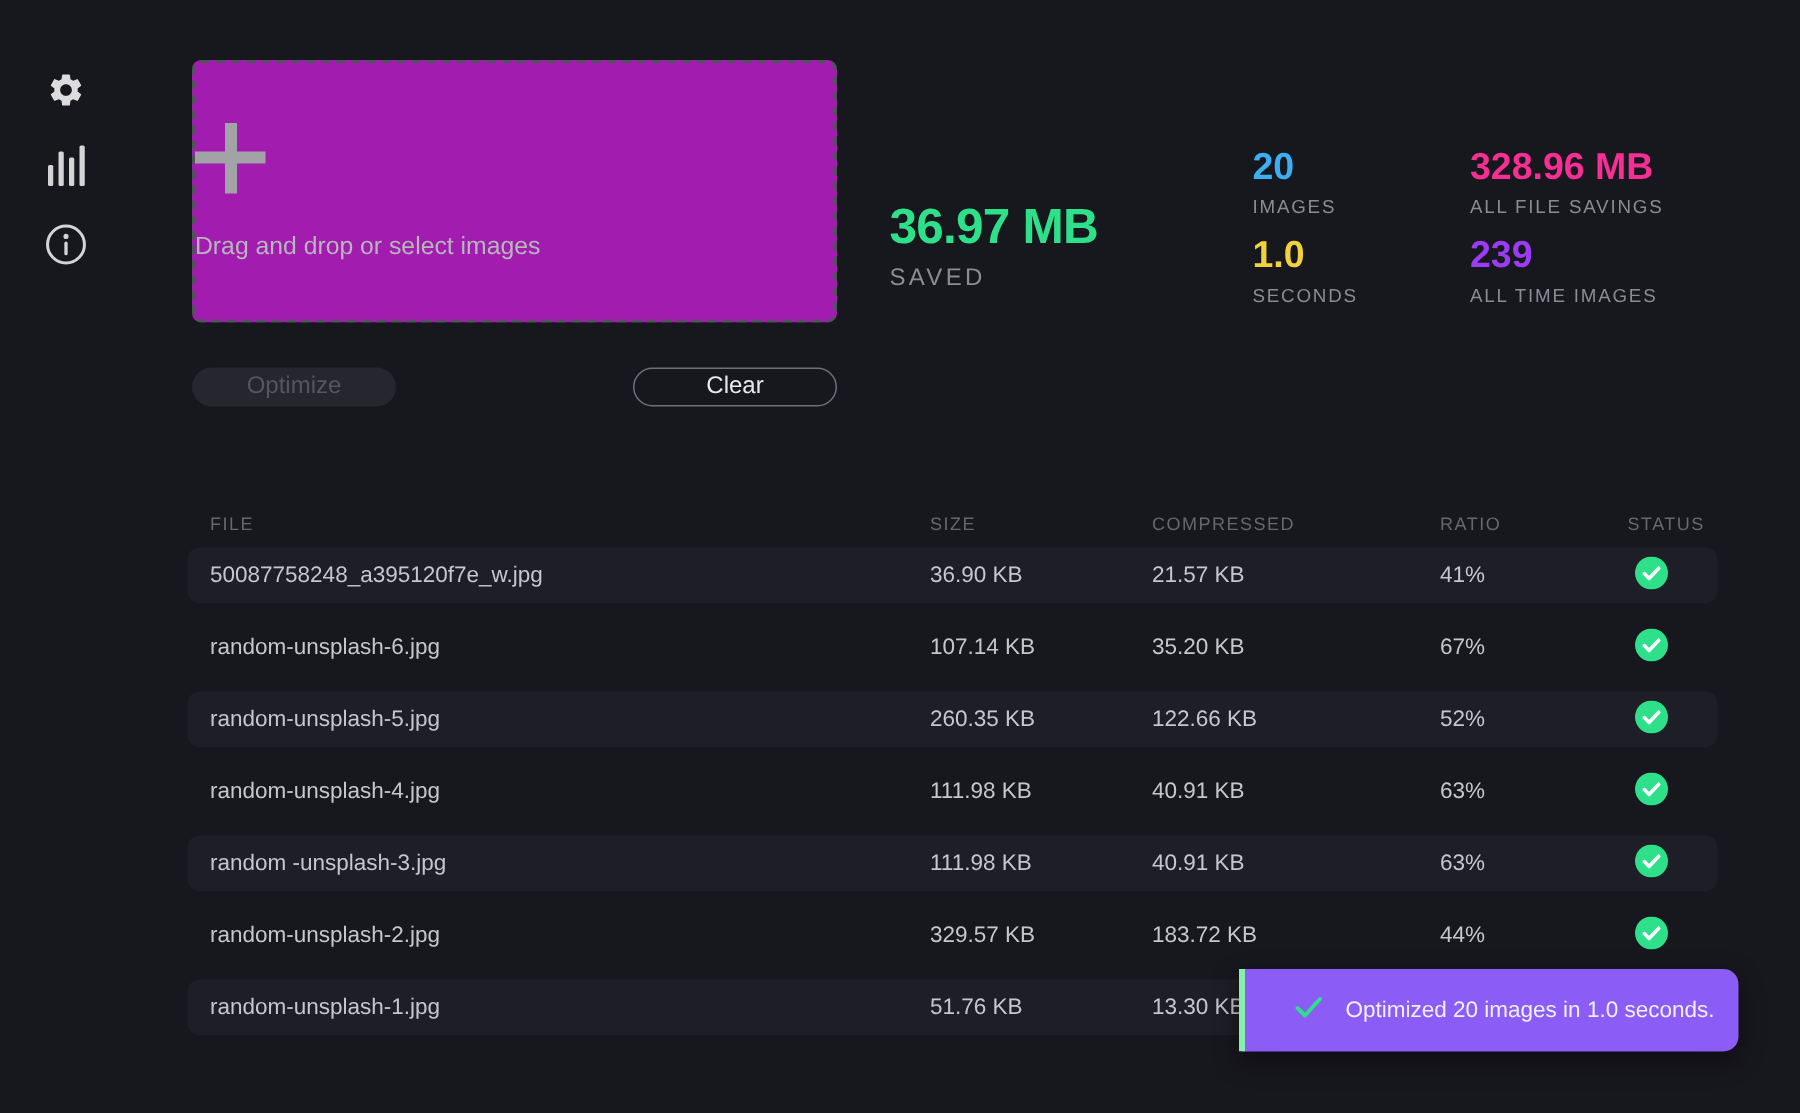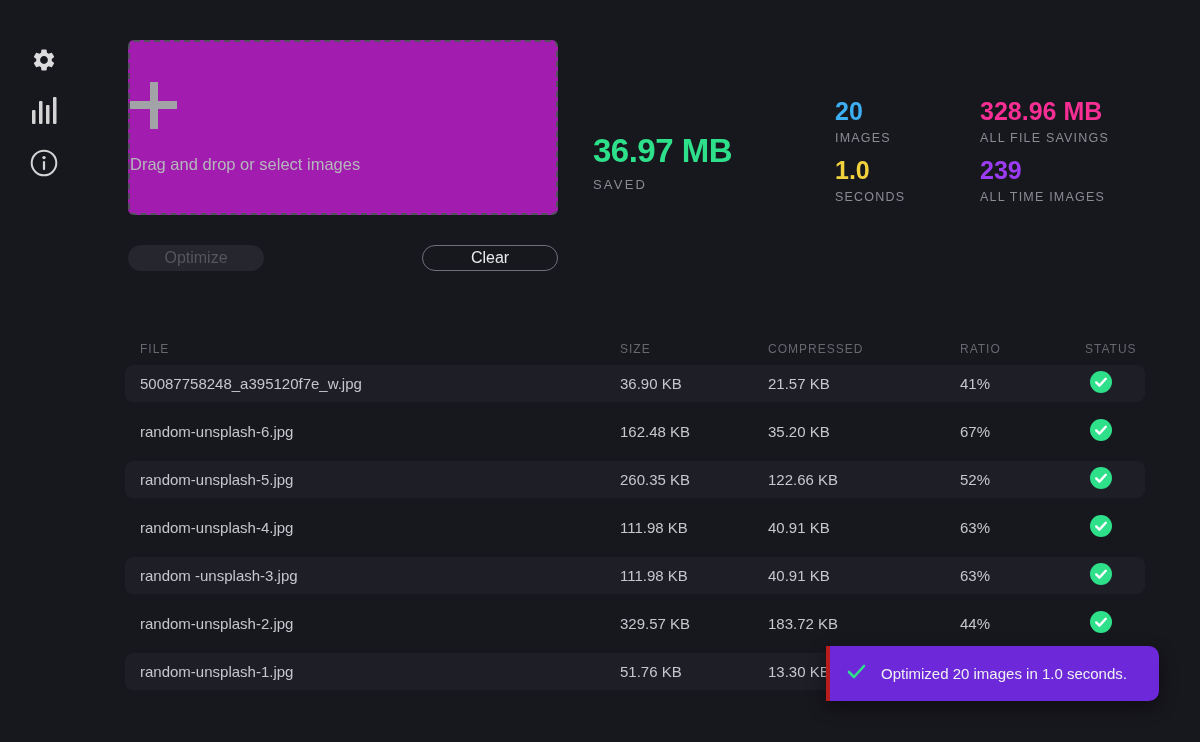--- a/index.html
+++ b/index.html
@@ -21,21 +21,21 @@
     display:flex; flex-direction:column; align-items:flex-start; justify-content:center;
     cursor:pointer;
   }
   .plus { position:relative; width:47px; height:47px; }
   .plus::before { content:""; position:absolute; left:0; top:19.5px; width:47px; height:8px; background:#a2a3a7; }
   .plus::after  { content:""; position:absolute; left:19.5px; top:0; width:8px; height:47px; background:#a2a3a7; }
   .dropzone-label { margin-top:26px; font-size:16.5px; color:#b6b7bb; }
   
   .stat-saved { position:absolute; left:593px; top:134px; }
   .stat-saved .big { font-size:33px; font-weight:700; line-height:1; letter-spacing:-0.5px; color:#2ee08a; }
-  .stat-label { font-size:13px; letter-spacing:2px; color:#8b8b92; }
+  .stat-label { font-size:16px; letter-spacing:2px; color:#8b8b92; }
   .stat-saved .stat-label { margin-top:10px; letter-spacing:2.2px; }
   .stat-col { position:absolute; top:99px; }
   .stat-col.c2 { left:835px; }
   .stat-col.c3 { left:980px; }
   .stat-val { font-size:25px; font-weight:700; line-height:25px; }
   .stat-col .stat-label { font-size:12.5px; line-height:13px; letter-spacing:1.2px; margin:8px 0 13px; }
   .blue   { color:#3caef2; }
   .yellow { color:#f2d23c; }
   .pink   { color:#f72e93; }
   .purple { color:#9b3cf2; }
@@ -52,23 +52,23 @@
   }
   .thead { margin-bottom:9px; }
   .th { font-size:12px; letter-spacing:1px; color:#67676e; }
   .trow { height:37px; margin-bottom:11px; font-size:15px; color:#c6c7cc; border-radius:8px; }
   .trow:nth-child(odd) { background:#1e1e27; }
   .td.file { overflow:hidden; white-space:nowrap; }
   .td.status { display:flex; align-items:center; padding-left:5px; }
   
   .toast {
     position:absolute; left:826px; top:646px; width:333px; height:55px;
-    background:#6d28d9; border-left:4px solid #b91c1c; border-radius:0 10px 10px 0;
+    background:#8b5cf6; border-left:4px solid #86efac; border-radius:0 10px 10px 0;
     display:flex; align-items:center; gap:15px; padding-left:17px;
-    box-shadow:0 6px 18px rgba(0,0,0,.45); z-index:5;
+    box-shadow:0 6px 18px rgba(0,0,0,.45); z-index:5;justify-content:center;
   }
   .toast-msg { font-size:15px; color:#eef0f2; }
 </style>
 </head>
 <body>
 
 <button class="icon-btn gear">
   <span>
     <svg width="26" height="26" viewBox="0 0 24 24" fill="#dcdcde">
         <path d="M19.14 12.94c.04-.3.06-.61.06-.94 0-.32-.02-.64-.07-.94l2.03-1.58a.49.49 0 0 0 .12-.61l-1.92-3.32a.488.488 0 0 0-.59-.22l-2.39.96c-.5-.38-1.03-.7-1.62-.94l-.36-2.54a.484.484 0 0 0-.48-.41h-3.84c-.24 0-.43.17-.47.41l-.36 2.54c-.59.24-1.13.57-1.62.94l-2.39-.96c-.22-.08-.47 0-.59.22L2.74 8.87c-.12.21-.08.47.12.61l2.03 1.58c-.05.3-.09.63-.09.94s.02.64.07.94l-2.03 1.58a.49.49 0 0 0-.12.61l1.92 3.32c.12.22.37.29.59.22l2.39-.96c.5.38 1.03.7 1.62.94l.36 2.54c.05.24.24.41.48.41h3.84c.24 0 .44-.17.47-.41l.36-2.54c.59-.24 1.13-.56 1.62-.94l2.39.96c.22.08.47 0 .59-.22l1.92-3.32c.12-.22.07-.47-.12-.61l-2.01-1.58zM12 15.6c-1.98 0-3.6-1.62-3.6-3.6s1.62-3.6 3.6-3.6 3.6 1.62 3.6 3.6-1.62 3.6-3.6 3.6z"></path>
@@ -141,21 +141,21 @@
         <svg width="22" height="22" viewBox="0 0 22 22">
           <circle cx="11" cy="11" r="11" fill="#2ee08a"></circle>
           <path d="M6.2 11.4 L9.4 14.6 L15.8 7.8" fill="none" stroke="#ffffff" stroke-width="2.4" stroke-linecap="round" stroke-linejoin="round"></path>
         </svg>
       </span>
     </div>
   </div>
 
   <div class="trow">
     <div class="td file">random-unsplash-6.jpg</div>
-    <div class="td">162.48 KB</div>
+    <div class="td">107.14 KB</div>
     <div class="td">35.20 KB</div>
     <div class="td">67%</div>
     <div class="td status">
       <span>
         <svg width="22" height="22" viewBox="0 0 22 22">
           <circle cx="11" cy="11" r="11" fill="#2ee08a"></circle>
           <path d="M6.2 11.4 L9.4 14.6 L15.8 7.8" fill="none" stroke="#ffffff" stroke-width="2.4" stroke-linecap="round" stroke-linejoin="round"></path>
         </svg>
       </span>
     </div>

